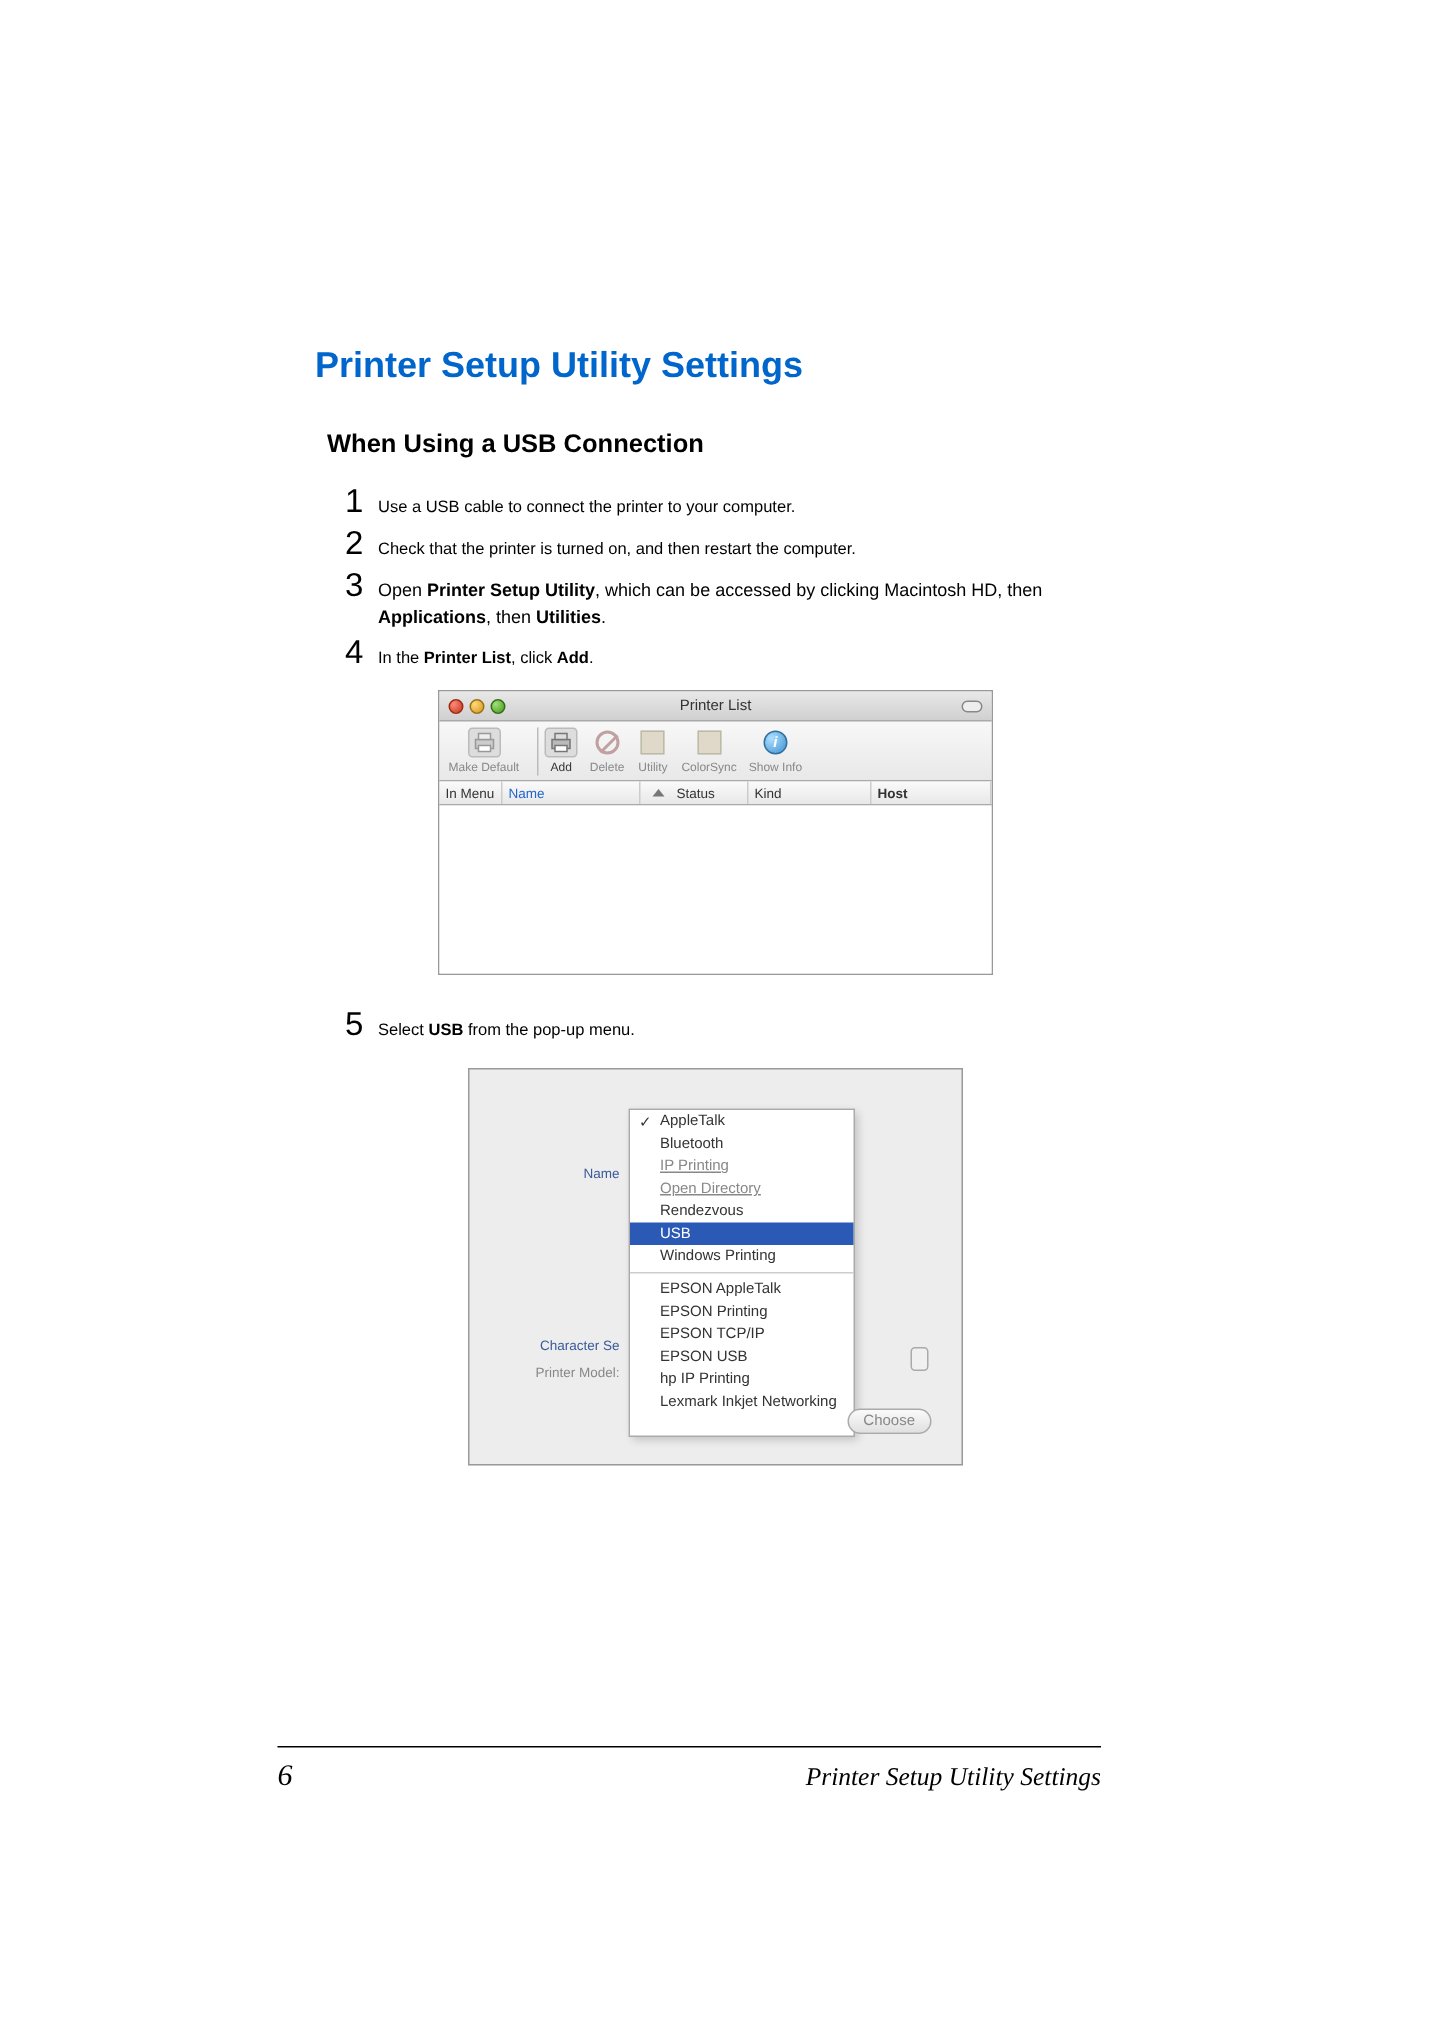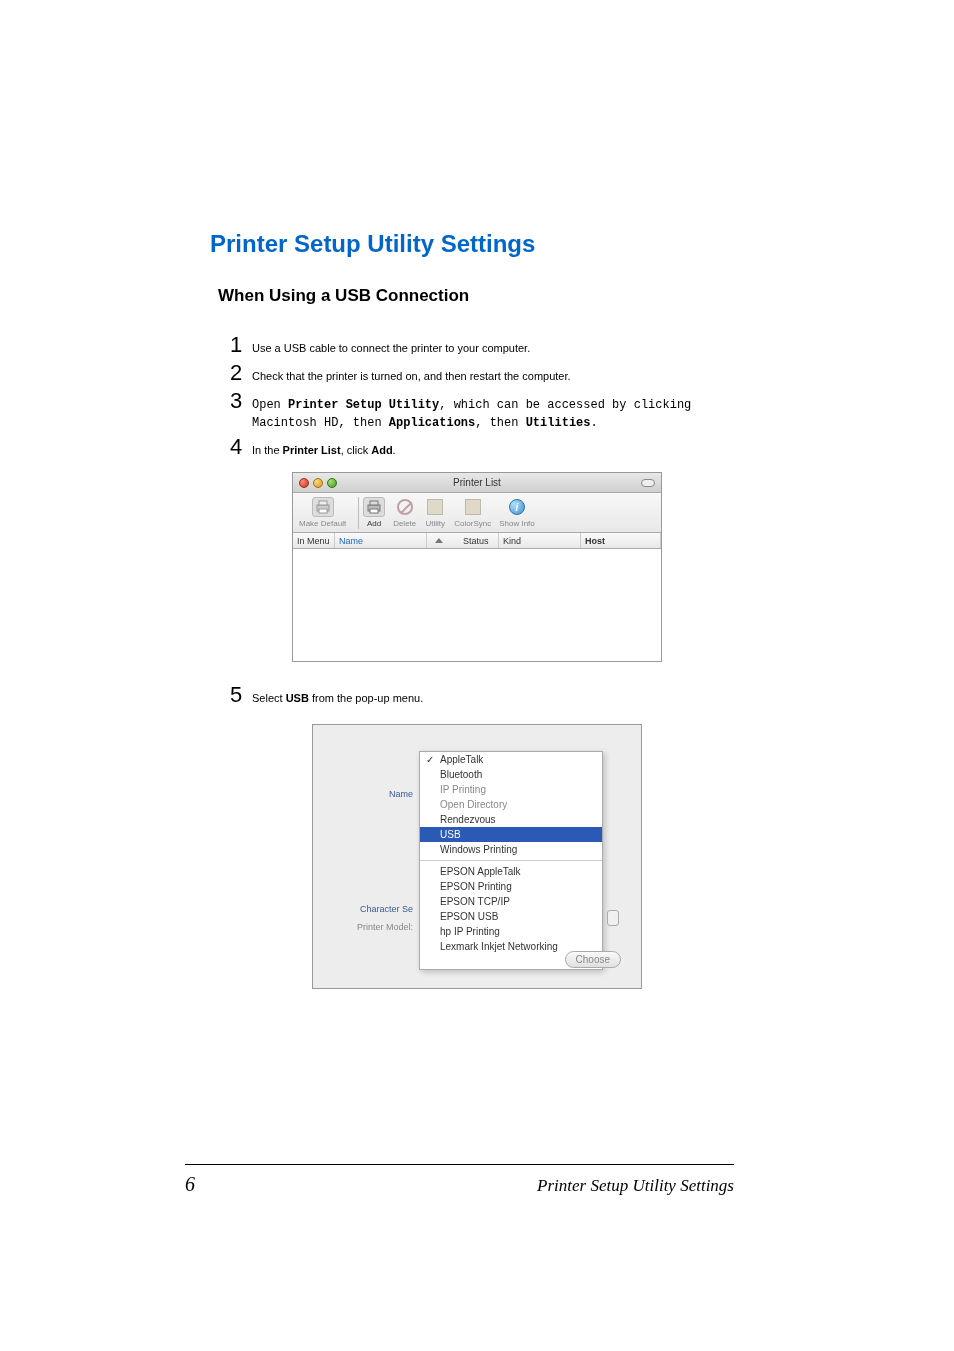--- a/index.html
+++ b/index.html
@@ -20,21 +20,21 @@
     .main-title {
       color: #0066cc;
       font-size: 24px;
       font-weight: bold;
       margin-bottom: 28px;
     }
     .sub-title {
       color: #000;
       font-size: 17px;
       font-weight: bold;
-      margin-bottom: 26px;
+      margin-bottom: 15px;
       margin-left: 8px;
     }
     .step-list {
       margin-left: 20px;
     }
     .step {
       display: flex;
       align-items: baseline;
       margin-bottom: 2px;
     }
@@ -45,21 +45,20 @@
       flex-shrink: 0;
     }
     .step-text {
       font-size: 11px;
       line-height: 1.5;
       padding-top: 0px;
     }
     .step-text-multi {
       font-size: 12px;
       line-height: 1.5;
-      font-family: Liberation Mono, monospace;
     }
     .bold {
       font-weight: bold;
     }
     .figure-1 {
       margin: 12px auto 20px auto;
       width: 370px;
       height: 190px;
       border: 1px solid #999;
       background: #f5f5f5;
@@ -183,37 +182,37 @@
       font-size: 9px;
       color: #4a6a9a;
       text-align: right;
       padding-right: 6px;
     }
     .fig2-left .lbl { margin-bottom: 0; }
     .fig2-left .lbl-name { margin-top: 4px; color: #3a5a9a;}
     .fig2-left .lbl-char { margin-top: 105px; color: #3a5a9a;}
     .fig2-left .lbl-model { margin-top: 8px; color: #888;}
     .fig2-menu {
-      width: 184px;
+      width: 151px;
       background: #fff;
       border: 1px solid #aaa;
       box-shadow: 2px 2px 6px rgba(0,0,0,0.2);
       font-size: 10px;
     }
     .fig2-menu-item {
       padding: 2px 8px 2px 20px;
       position: relative;
       color: #333;
     }
     .fig2-menu-item.checked::before {
       content: "✓";
       position: absolute;
       left: 6px;
     }
-    .fig2-menu-item.dim { color: #888; }
+    .fig2-menu-item.dim { color: #888; text-decoration: underline; }
     .fig2-menu-item.selected {
       background: #2a5ab5;
       color: #fff;
     }
     .fig2-menu-sep {
       border-top: 1px solid #ccc;
       margin: 3px 0;
     }
     .fig2-right {
       flex: 1;
@@ -372,21 +371,21 @@
             <div class="info-circle">i</div>
           </div>
         <span>Show Info</span>
       </div>
     </div>
     <div class="fig1-headers">
       <div class="fh fh-menu">In Menu</div>
       <div class="fh fh-name">Name</div>
       <div class="fh fh-status">
         <div class="sort-tri"></div>
-        <span style="margin-left:20px;">Status</span>
+        <span style="margin-left:8px;">Status</span>
       </div>
       <div class="fh fh-kind">Kind</div>
       <div class="fh fh-host">Host</div>
     </div>
     <div class="fig1-body"></div>
   </div>
 
   <div class="step-list">
     <div class="step">
       <div class="step-num">5</div>

